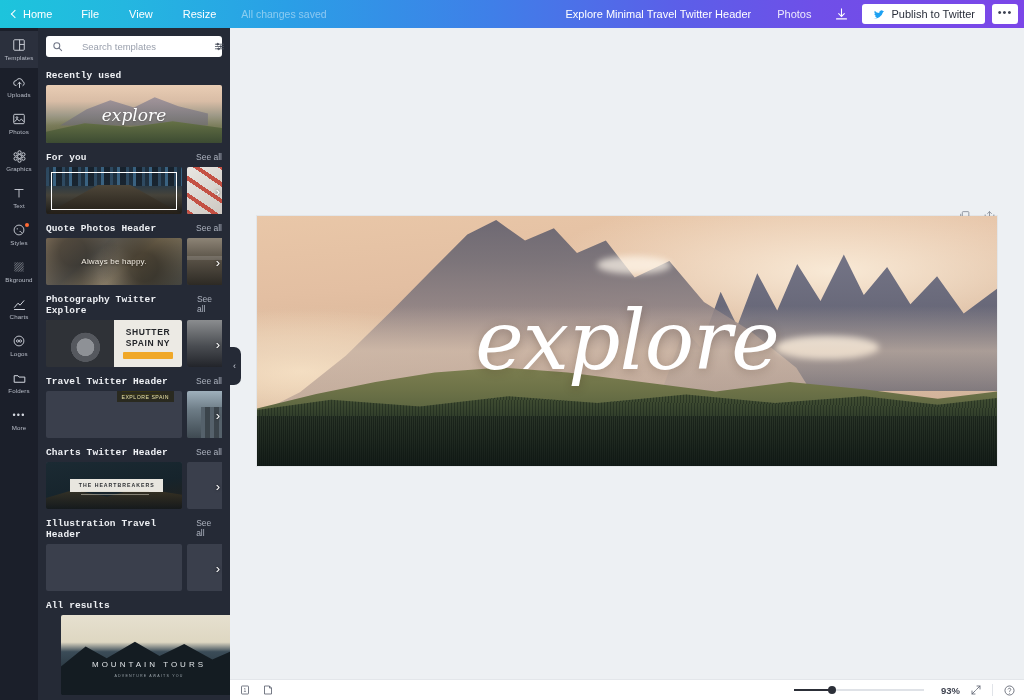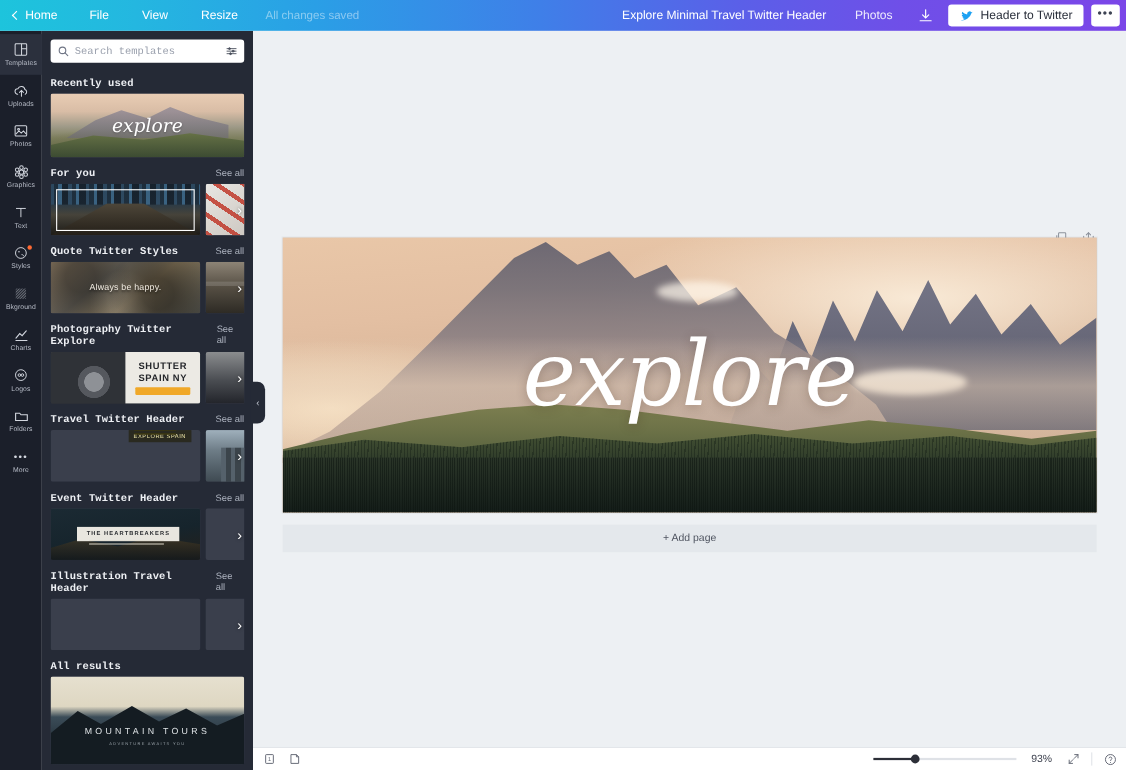--- a/index.html
+++ b/index.html
@@ -107,22 +107,22 @@
   }
   .searchwrap { padding: 8px 8px 4px 8px; }
   .searchbox {
     height: 21px; background: #fff; border-radius: 3px;
     display: flex; align-items: center; padding: 0 6px;
     position: relative;
   }
   .search-ico { color: #6f7585; display: flex; align-items: center; }
   .search-input {
     border: 0; outline: 0; flex: 1; font-size: 9.5px;
-    color: #4c525f; margin-left: 5px; background: transparent;
-    font-family: Liberation Mono, monospace;
+    color: #4c525f; margin-left: 19px; background: transparent;
+    font-family: Liberation Sans, sans-serif;
   }
   .search-input::placeholder { color: #9aa0ad; }
   .filter-ico { color: #4b515e; display: flex; align-items: center; }
 
   .panelscroll { height: 643px; overflow: hidden; padding: 0 8px; position: relative; }
   .sec-head {
     display: flex; align-items: baseline; justify-content: space-between;
     margin: 9px 0 4px 0;
   }
   .sec-title { font-size: 9.5px; color: #eef0f4; font-weight: bold; letter-spacing: .1px; font-family: Liberation Mono, monospace; }
@@ -143,21 +143,21 @@
     color: #fff; font-size: 13px; line-height: 1;
     text-shadow: 0 0 3px rgba(0,0,0,.7);
     z-index: 5;
   }
   .thumb-wide {
     width: 176px; height: 58px; border-radius: 2px; overflow: hidden;
     position: relative; background: #3a3f4c;
   }
   .thumb-tall {
     width: 176px; height: 80px; border-radius: 2px; overflow: hidden;
-    position: relative; background: #3a3f4c; margin-top: 5px;
+    position: relative; background: #3a3f4c; margin-top: 5px; margin-left: 15px;
   }
 
   
   .art { position: absolute; inset: 0; }
   .art-explore {
     background:
       radial-gradient(ellipse 70% 60% at 25% 95%, #6b6a45 0%, rgba(107,106,69,0) 62%),
       linear-gradient(180deg, #e9cdb4 0%, #d9bda6 28%, #9f9a88 52%, #7d7f5e 70%, #55603f 100%);
   }
   .art-explore::before {
@@ -461,21 +461,21 @@
   .bb-right {
     position: absolute; right: 8px; display: flex; align-items: center; gap: 10px;
   }
   .slider { display: flex; align-items: center; width: 130px; position: relative; }
   .slider .track { position: absolute; left: 0; right: 0; height: 1.5px; background: #dfe2e7; }
   .slider .fill { position: absolute; left: 0; width: 28%; height: 1.5px; background: #2c2f38; }
   .slider .knob {
     position: absolute; left: 26%; width: 8px; height: 8px;
     background: #2c2f38; border-radius: 50%;
   }
-  .zoomval { font-size: 9.5px; color: #3f4350; width: 26px; text-align: center; }
+  .zoomval { font-size: 9.5px; color: #3f4350; width: 26px; text-align: right; font-weight: bold; }
   .divider { width: 1px; height: 12px; background: #e1e4e9; }
   .bb-icon { color: #6a6f7a; display: flex; align-items: center; }
   svg { display: block; }
 </style>
 </head>
 <body>
 
 <div id="app">
 
   <div class="topbar">
@@ -499,21 +499,21 @@
             <path d="M7.5 10.5 12 15l4.5-4.5"></path>
             <path d="M4 19h16"></path>
         </svg>
       </div>
       <div class="tb-publish">
         <span>
           <svg width="13" height="13" viewBox="0 0 24 24" fill="#1da1f2">
             <path d="M23 4.9c-.8.4-1.7.6-2.6.8a4.1 4.1 0 0 0-7 3.7A11.6 11.6 0 0 1 5 5.1a4.1 4.1 0 0 0 1.3 5.5c-.8 0-1.5-.2-2.1-.6a4.1 4.1 0 0 0 3.3 4c-.6.2-1.3.2-2 .1a4.1 4.1 0 0 0 3.8 2.9A11.6 11.6 0 0 1 2 19.2 16.4 16.4 0 0 0 20.5 7.4c.8-.6 1.5-1.4 2-2.3l.5-.2z"></path>
           </svg>
         </span>
-        <span>Header to Twitter</span>
+        <span>Publish to Twitter</span>
       </div>
       <div class="tb-more">•••</div>
     </div>
   </div>
 
   <div class="rail">
 
     <div class="rail-item active">
       <span class="rail-ico">
         <svg width="14" height="14" viewBox="0 0 24 24" fill="none" stroke="#d3d7df" stroke-width="1.6">
@@ -680,21 +680,21 @@
             <div class="sel"></div>
           </div>
         </div>
         <div class="thumb-side">
           <div class="art art-side-a"></div>
         </div>
         <span class="arrow">›</span>
       </div>
 
       <div class="sec-head">
-        <span class="sec-title">Quote Twitter Styles</span>
+        <span class="sec-title">Quote Photos Header</span>
         <span class="sec-seeall">See all</span>
       </div>
       <div class="row">
         <div class="thumb-main">
           <div class="art art-quote">
             <div class="q">Always be happy.</div>
           </div>
         </div>
         <div class="thumb-side">
           <div class="art art-side-b"></div>
@@ -734,21 +734,21 @@
             <div class="sub"></div>
           </div>
         </div>
         <div class="thumb-side">
           <div class="art art-side-e"></div>
         </div>
         <span class="arrow">›</span>
       </div>
 
       <div class="sec-head">
-        <span class="sec-title">Event Twitter Header</span>
+        <span class="sec-title">Charts Twitter Header</span>
         <span class="sec-seeall">See all</span>
       </div>
       <div class="row">
         <div class="thumb-main">
           <div class="art art-event">
             <div class="band">THE HEARTBREAKERS</div>
             <div class="band2"></div>
           </div>
         </div>
         <div class="thumb-side">
@@ -821,23 +821,20 @@
         <div class="mtn-main"></div>
         <div class="cloud2"></div>
         <div class="cloud1"></div>
         <div class="mtn-mist"></div>
         <div class="ridge-mid"></div>
         <div class="forest"></div>
         <div class="forest2"></div>
         <div class="canvas-title">explore</div>
       </div>
 
-      <div class="addpage">
-        <span>+ Add page</span>
-      </div>
     </div>
   </div>
 
   <div class="bottombar">
     <div class="bb-left">
       <span class="bb-icon">
         <svg width="12" height="12" viewBox="0 0 24 24" fill="none" stroke="#5f6471" stroke-width="1.7">
           <rect x="5" y="4" width="14" height="16" rx="1.2"></rect>
           <text x="12" y="16" font-size="10" fill="#5f6471" stroke="none" text-anchor="middle" font-family="Liberation Sans">1</text>
         </svg>

